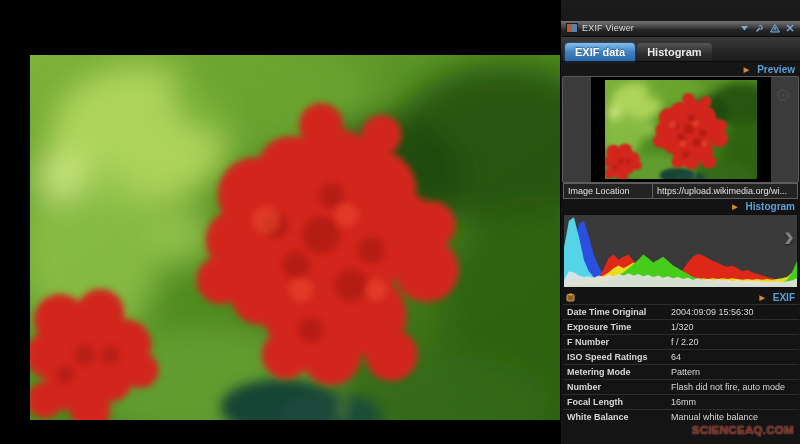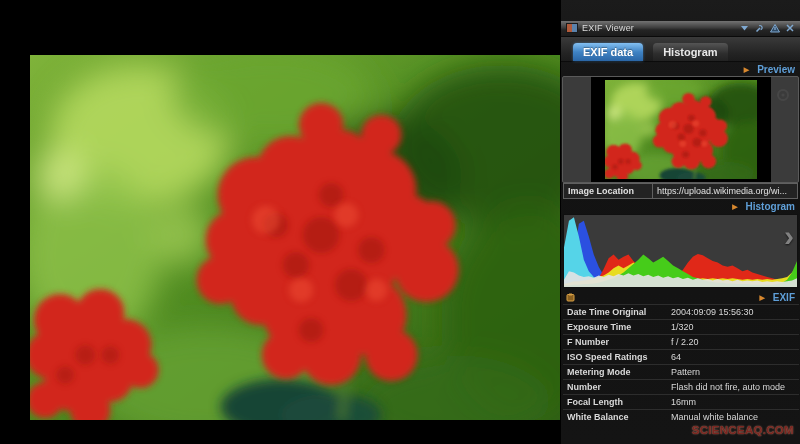--- a/index.html
+++ b/index.html
@@ -30,21 +30,21 @@
   .titlebar .title{color:#dcdcdc;font-size:9px;flex:1;letter-spacing:.2px;}
   .tb-icon{width:11px;height:10px;display:flex;align-items:center;justify-content:center;cursor:pointer;}
   .tb-icon svg{display:block;}
   .tabsbar{
     height:22px;flex:0 0 22px;display:flex;align-items:flex-end;gap:2px;
     padding:2px 4px 0 4px;background:linear-gradient(#3a3a3a,#232323 70%,#1c1c1c);
     border-bottom:1px solid #0b0b0b;
   }
   .tab{
     font-size:11px;font-weight:bold;color:#e8e8e8;padding:3px 10px 3px;
-    border-radius:4px 4px 0 0;cursor:pointer;white-space:nowrap;margin-left:8px;
+    border-radius:4px 4px 0 0;cursor:pointer;white-space:nowrap;
   }
   .tab.active{
     background:linear-gradient(#83c0f2,#3f83c4 50%,#2a66a6);
     color:#fff;text-shadow:0 -1px 1px rgba(0,0,0,.35);
     box-shadow:0 0 3px rgba(90,160,230,.5);
   }
   .tab.inactive{background:linear-gradient(#555,#2d2d2d 60%,#222);}
   .sec-header{
     display:flex;align-items:center;gap:8px;justify-content:flex-end;
     padding:2px 5px 1px;font-size:10px;font-weight:bold;color:#5f9fd8;cursor:pointer;
@@ -57,21 +57,21 @@
   }
   .preview-mat{background:#000;padding:3px 14px;line-height:0;}
   .preview-mat svg{display:block;}
   .gear{position:absolute;right:7px;top:10px;opacity:.55;}
   .attr-table,.exif-table{border-collapse:collapse;margin:0 2px;table-layout:fixed;}
   .attr-table{width:235px;background:#232323;}
   .attr-table td{
     border:1px solid #606060;font-size:9px;color:#e0e0e0;
     padding:2px 4px;height:10px;overflow:hidden;white-space:nowrap;text-overflow:ellipsis;
   }
-  .attr-table td.lbl{width:80px;font-weight:bold;margin-left:12px;}
+  .attr-table td.lbl{width:80px;font-weight:normal;margin-left:12px;}
   .hist-box{
     height:74px;flex:0 0 74px;margin:1px 2px 0;position:relative;
     background:#3a3a3a;border:1px solid #101010;box-sizing:border-box;
   }
   .hist-box svg.hist{position:absolute;inset:0;width:100%;height:100%;}
   .hist-next{
     position:absolute;right:3px;top:6px;color:#a8a8a8;font-size:30px;font-weight:bold;
     opacity:.65;line-height:1;cursor:pointer;text-shadow:0 1px 2px #000;
   }
   .exif-header{margin-top:2px;}

